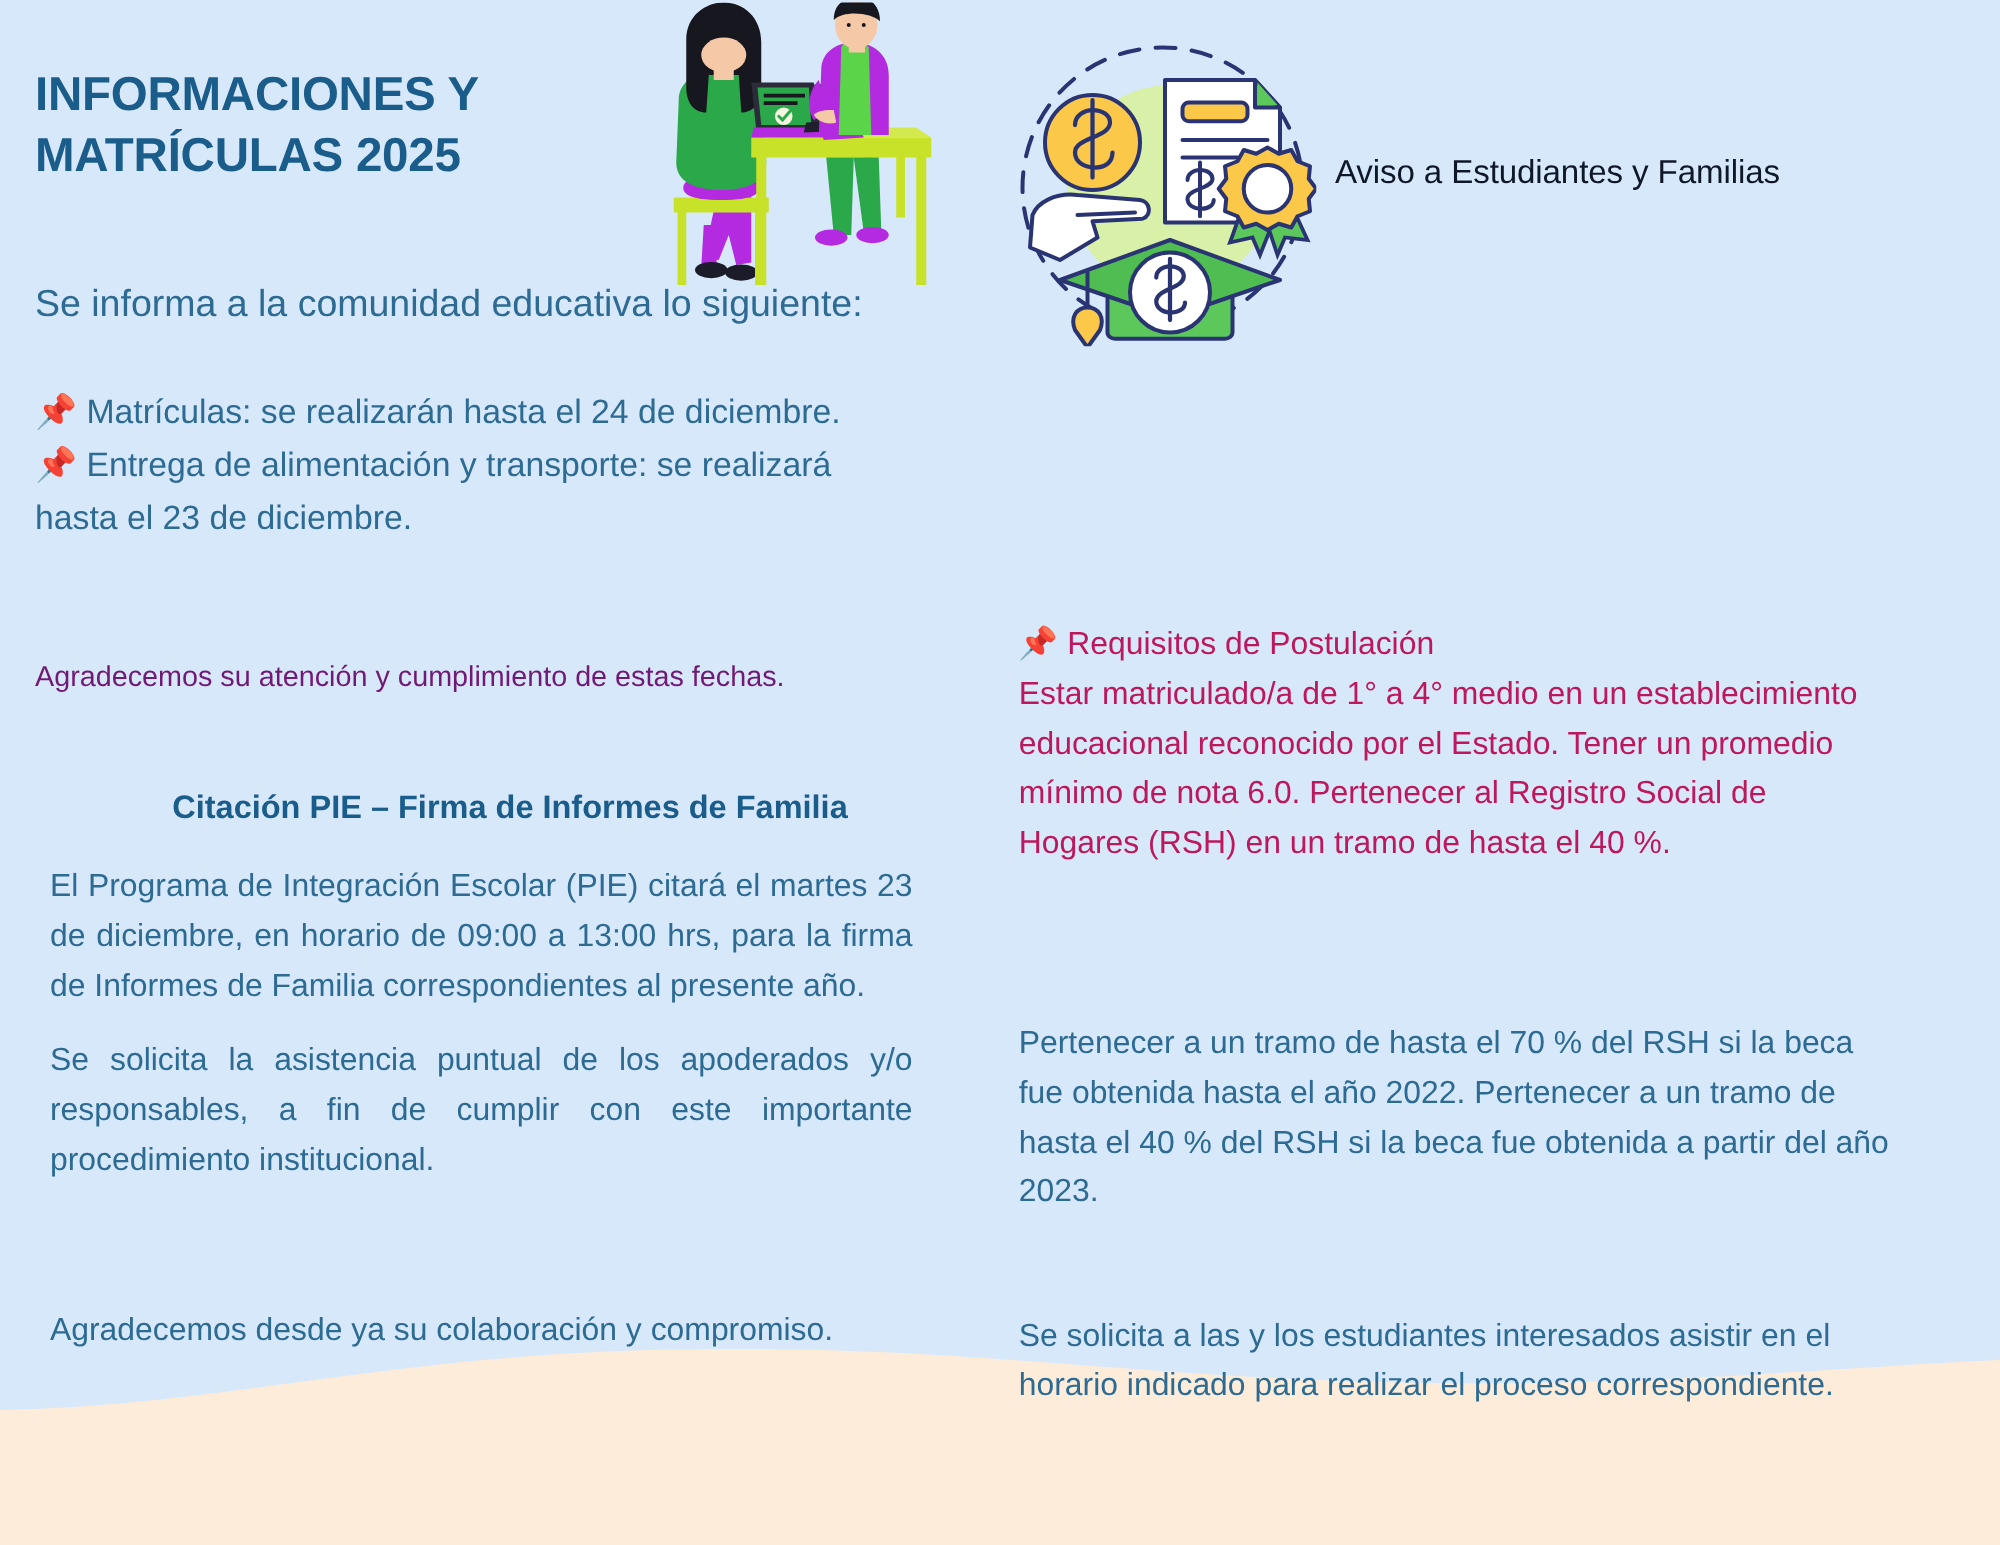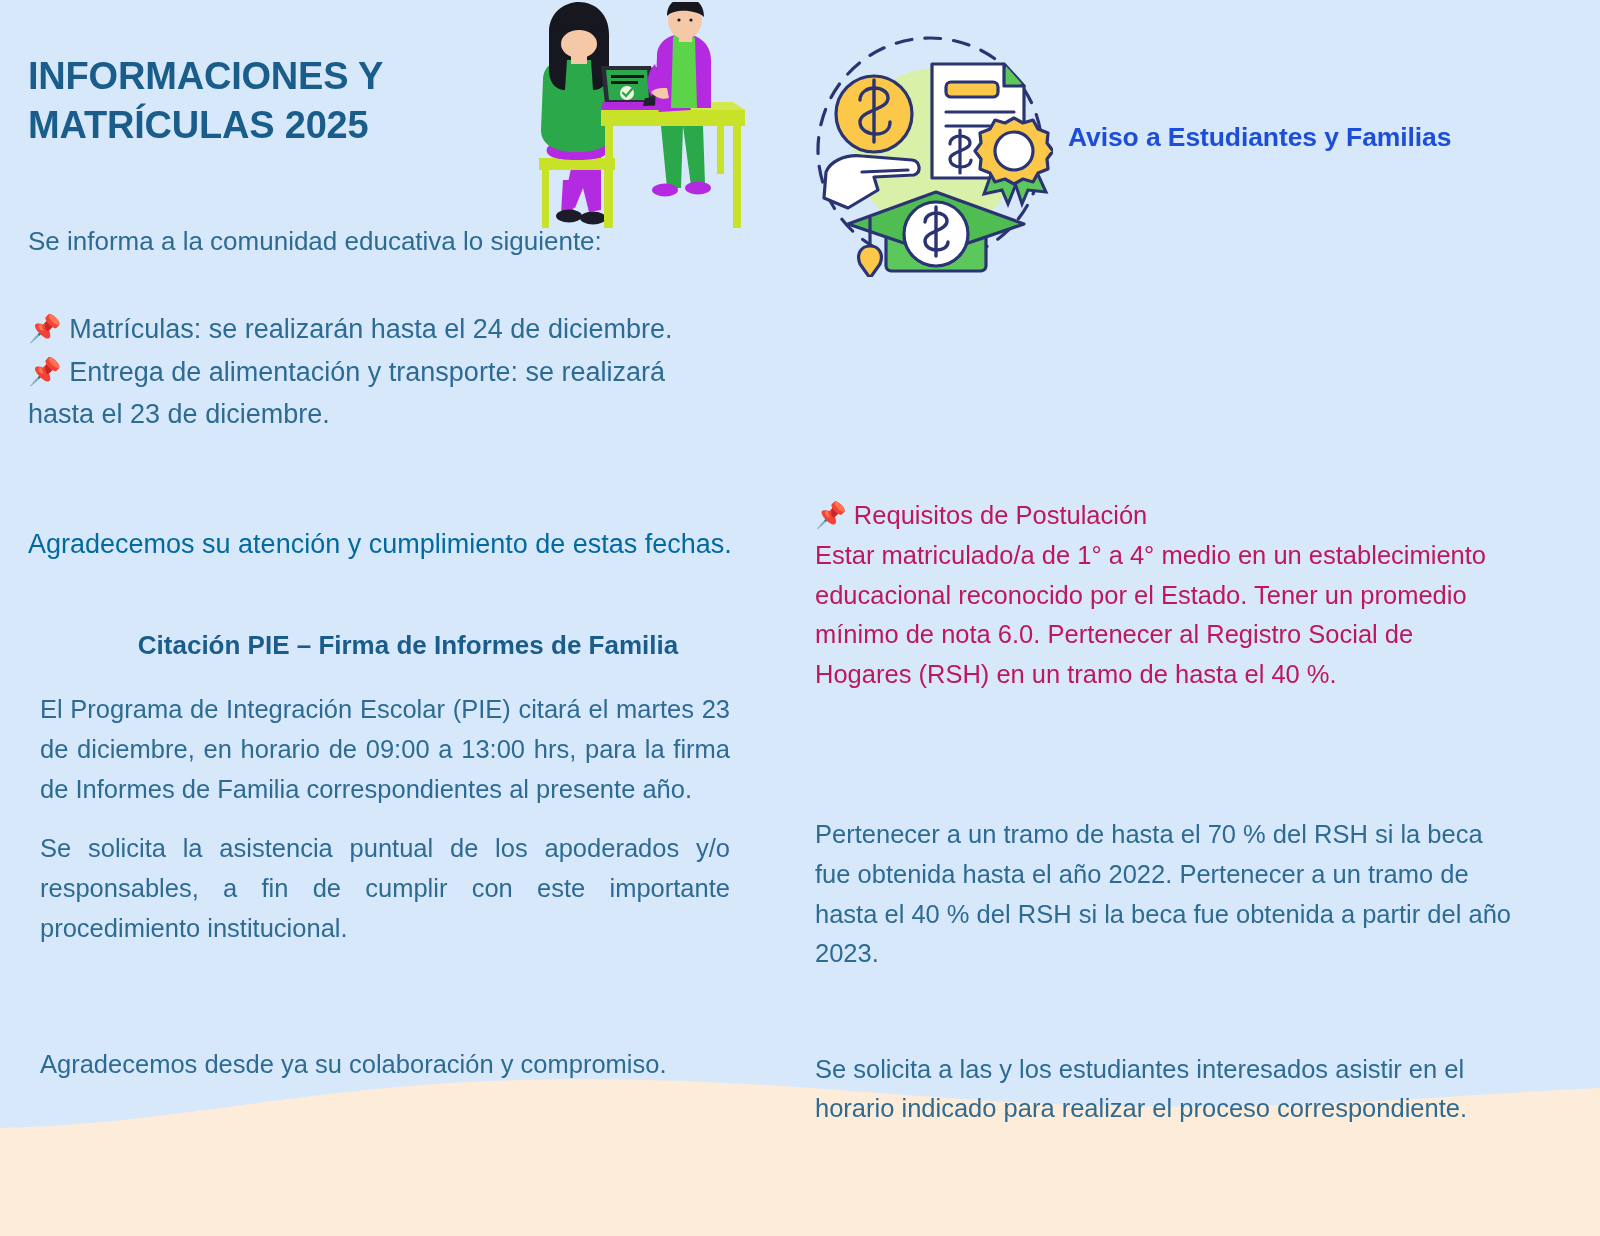--- a/index.html
+++ b/index.html
@@ -55,53 +55,53 @@
     color: #1a5c8a;
     letter-spacing: -0.2px;
   }
 
   .side-title {
     position: absolute;
     left: 1068px;
     top: 122px;
     width: 500px;
     font-size: 26.5px;
-    font-weight: bold;
-    color: #1d4ed8;
+    font-weight: normal;
+    color: #0f172a;
     letter-spacing: -0.1px;
   }
 
   .intro-line {
     position: absolute;
     left: 28px;
     top: 224px;
     width: 760px;
-    font-size: 26px;
+    font-size: 30px;
     line-height: 1.34;
     color: #2d6b93;
   }
 
   .bullet-block {
     position: absolute;
     left: 28px;
     top: 308px;
     width: 660px;
     font-size: 27px;
     line-height: 1.58;
     color: #2d6b93;
   }
 
   .thanks-block {
     position: absolute;
     left: 28px;
     top: 525px;
     width: 765px;
-    font-size: 27px;
+    font-size: 23px;
     line-height: 1.42;
-    color: #0369a1;
+    color: #701a75;
   }
 
   .pie-heading {
     position: absolute;
     left: 28px;
     top: 630px;
     width: 760px;
     text-align: center;
     font-size: 26px;
     font-weight: bold;

